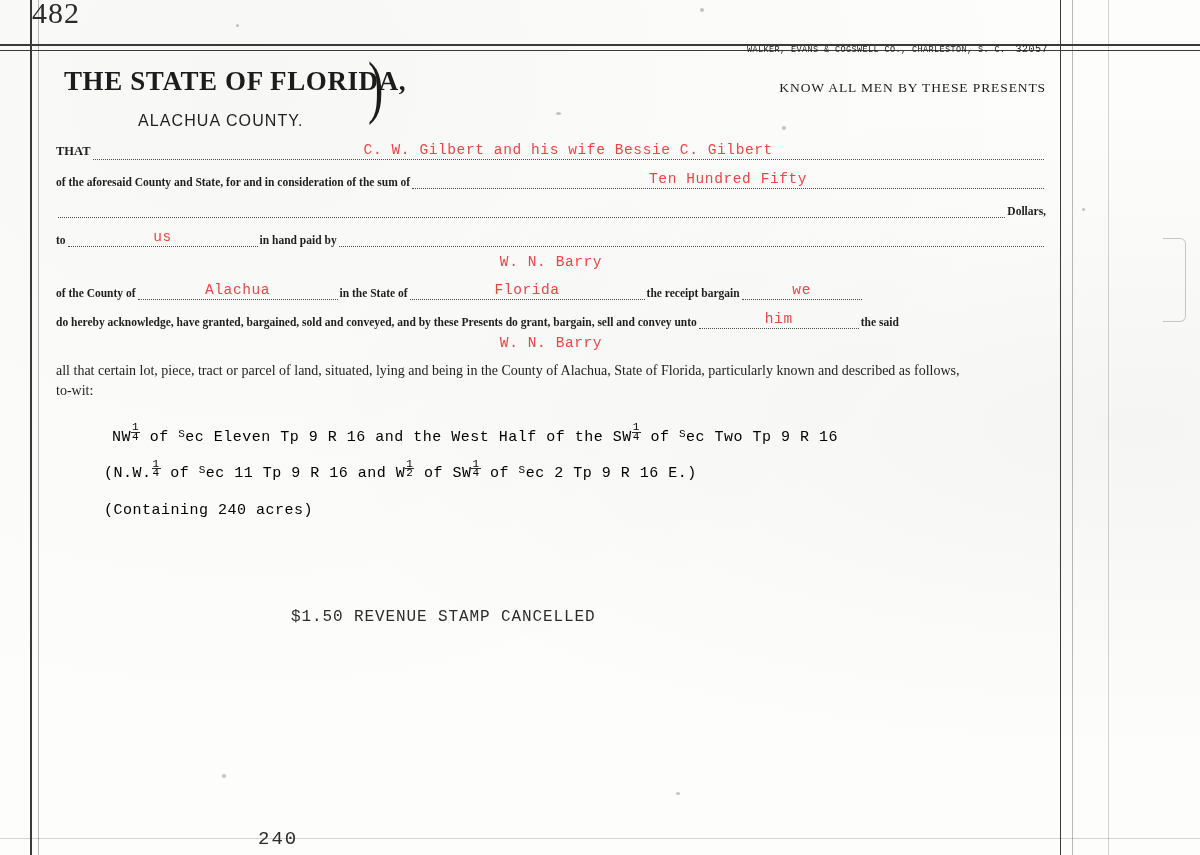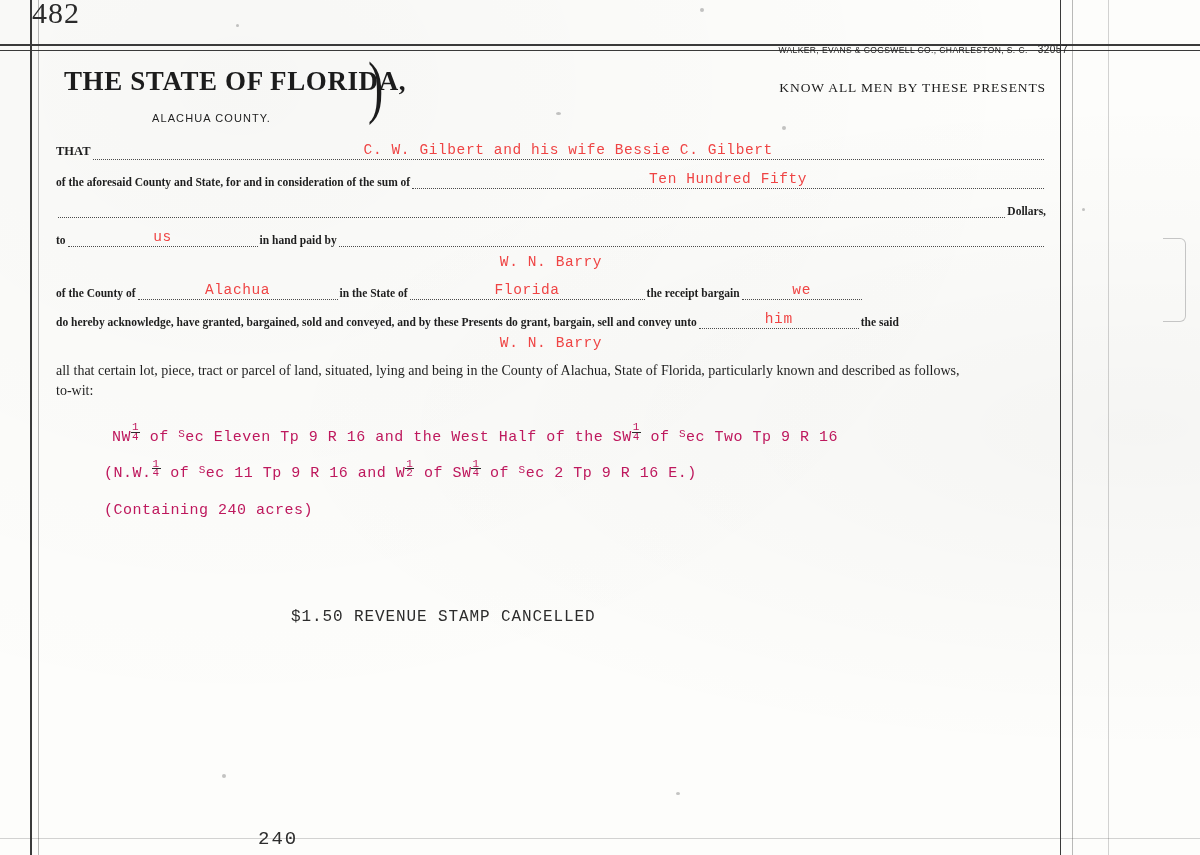--- a/index.html
+++ b/index.html
@@ -59,23 +59,23 @@
     top: 828px;
     font-family: "Liberation Mono", monospace;
     font-size: 19px;
     letter-spacing: 2px;
     color: #2d2d2d;
   }
 
   
   .imprint {
     position: absolute;
-    right: 132px;
+    right: 152px;
     top: 44px;
-    font-family: Liberation Sans, sans-serif;
+    font-family: Liberation Mono, monospace;
     font-size: 8.5px;
     letter-spacing: 0.4px;
     color: #222;
     white-space: nowrap;
     text-align: center;
   }
   .imprint .code {
     margin-left: 10px;
     font-size: 10px;
     letter-spacing: 0.5px;
@@ -122,24 +122,24 @@
     white-space: nowrap;
     margin-left: 20px;
   }
 
   .county-line {
     position: relative;
     height: 19px;
   }
   .county-name {
     position: absolute;
-    left: 96px;
+    left: 82px;
     top: 0;
     font-family: "Liberation Sans", sans-serif;
-    font-size: 11px;
+    font-size: 16px;
     letter-spacing: 1.1px;
     color: #1f1f1f;
   }
 
   
   .frow {
     position: relative;
     display: flex;
     align-items: flex-end;
     margin-top: 7px;
@@ -186,21 +186,21 @@
   .legalese .to-wit {
     display: block;
   }
 
   
   .desc {
     margin-top: 18px;
     font-family: "Liberation Mono", monospace;
     font-size: 15px;
     letter-spacing: 0.5px;
-    color: #be185d;
+    color: #000000;
     line-height: 2.45;
     padding-left: 56px;
   }
   .desc .l2 { padding-left: -0px; margin-left: -8px; }
   .desc .l3 { margin-left: -8px; }
   .frac {
     display: inline-block;
     position: relative;
     font-size: 11px;
     vertical-align: 1px;

